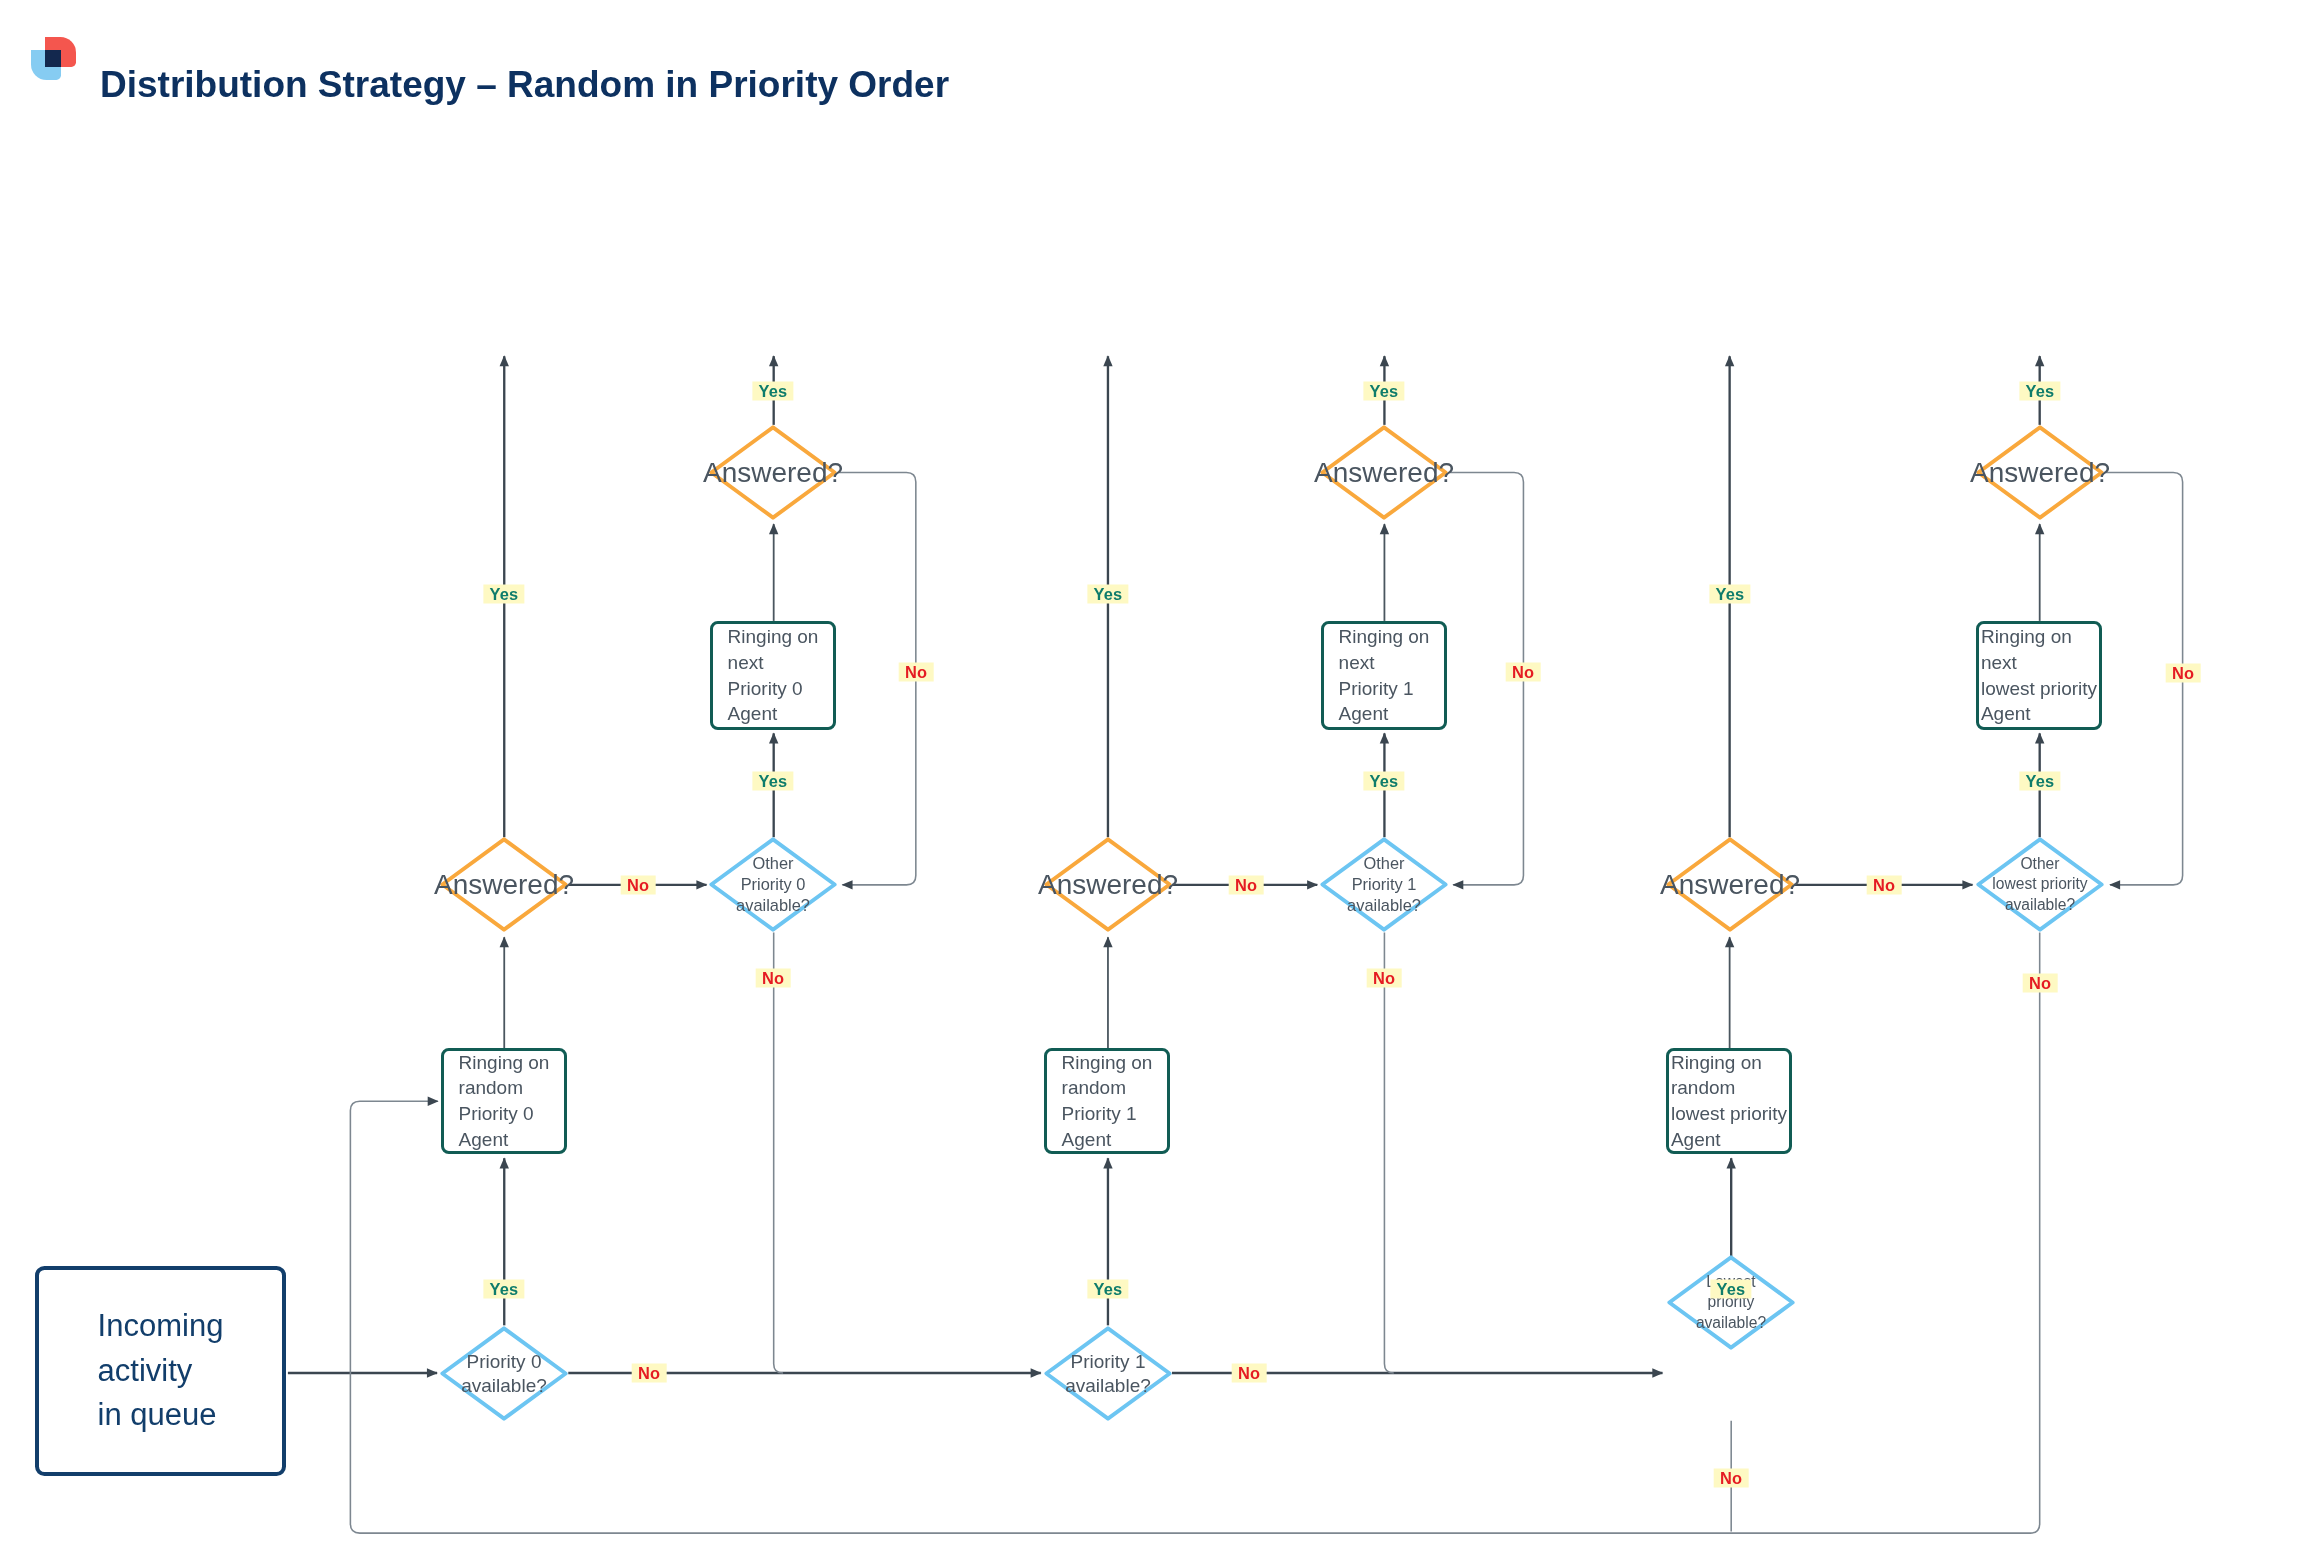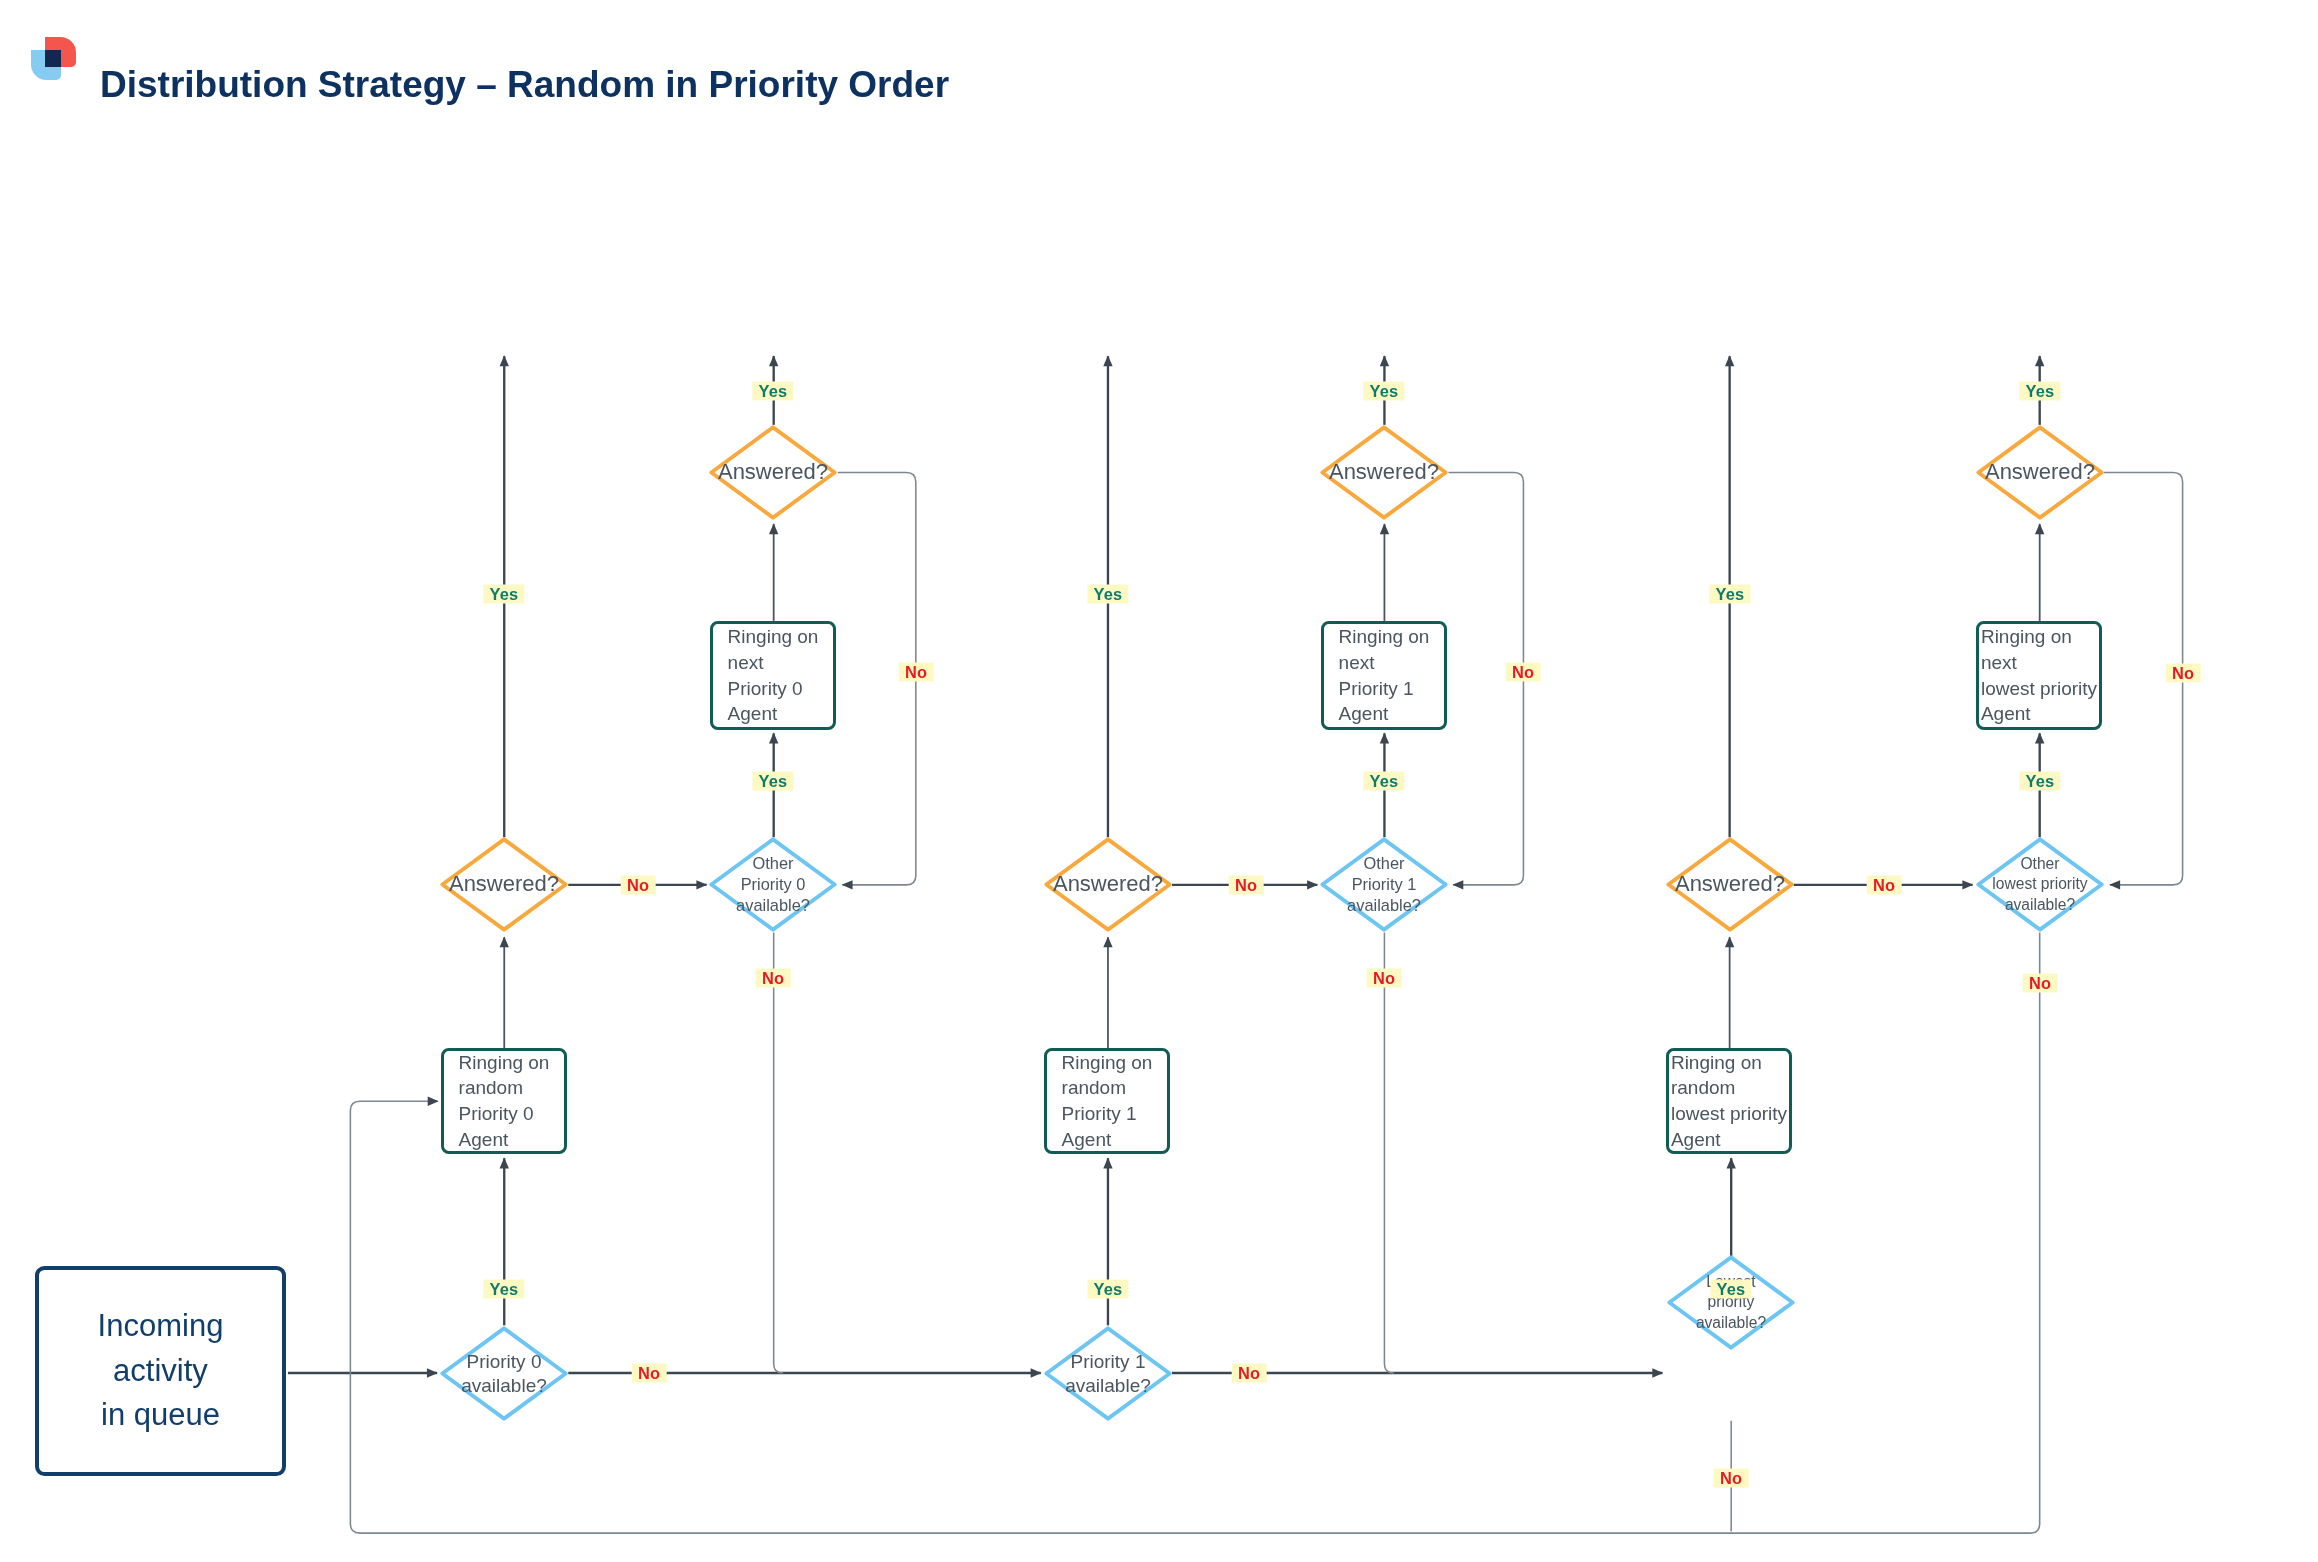--- a/index.html
+++ b/index.html
@@ -28,21 +28,21 @@
   
   .diamond{position:absolute;width:128px;height:95px;z-index:4}
   .diamond svg{display:block;width:100%;height:100%;overflow:visible}
   .diamond polygon{fill:#ffffff;stroke-width:5;stroke-linejoin:round}
   .dm-orange polygon{stroke:var(--orange)}
   .dm-blue polygon{stroke:var(--sky)}
   .dtext{
     position:absolute;inset:0;display:flex;align-items:center;justify-content:center;
     text-align:center;color:var(--text);white-space:pre-line;
   }
-  .fs28{font-size:22px;line-height:1.2}
+  .fs28{font-size:28px;line-height:1.2}
   .fs24{font-size:19px;line-height:1.25}
   .fs21{font-size:16.4px;line-height:1.3}
   .fs20{font-size:15.6px;line-height:1.3}
 
   
   .pbox{
     position:absolute;z-index:4;background:#ffffff;
     border:3.1px solid var(--teal);border-radius:7.8px;
     display:flex;align-items:center;justify-content:center;text-align:left;
     color:var(--text);font-size:19px;line-height:1.35;white-space:pre-line;
@@ -51,21 +51,21 @@
   
   .callbox{
     position:absolute;left:393px;top:214px;width:1885px;height:127px;
     border:4.7px solid var(--navy);border-radius:6.2px;background:#ffffff;
     display:flex;align-items:center;justify-content:center;
     font-size:31px;color:var(--navy);z-index:4;
   }
   .startbox{
     position:absolute;left:35px;top:1266px;width:243px;height:202px;
     border:4.7px solid var(--navy);border-radius:9.4px;background:#ffffff;
-    display:flex;align-items:center;justify-content:center;text-align:center;
+    display:flex;align-items:center;justify-content:center;
     font-size:31px;line-height:1.45;color:var(--navy);white-space:pre-line;z-index:4;
   }
 
   
   .title{
     position:absolute;left:100px;top:64px;font-size:37px;font-weight:bold;
     color:var(--title);z-index:4;
   }
   .logo{position:absolute;left:31px;top:37px;width:45px;height:43px;z-index:4}
   .lg-red{position:absolute;left:14px;top:0;width:30.5px;height:30px;background:var(--logo_red);border-radius:0 15.6px 4.7px 0}

